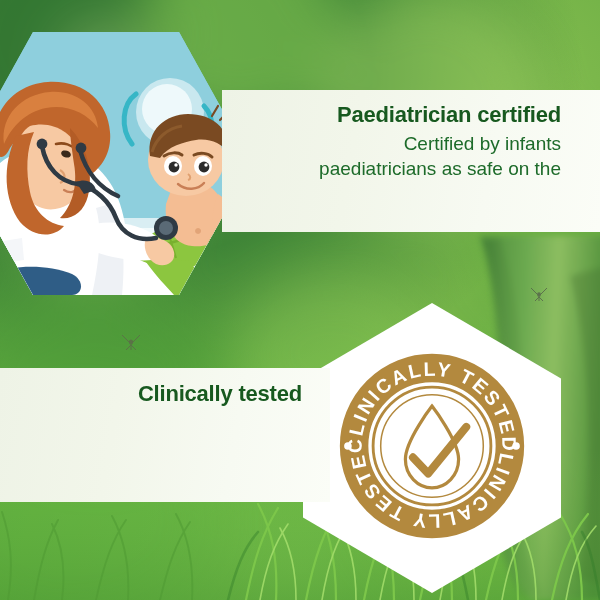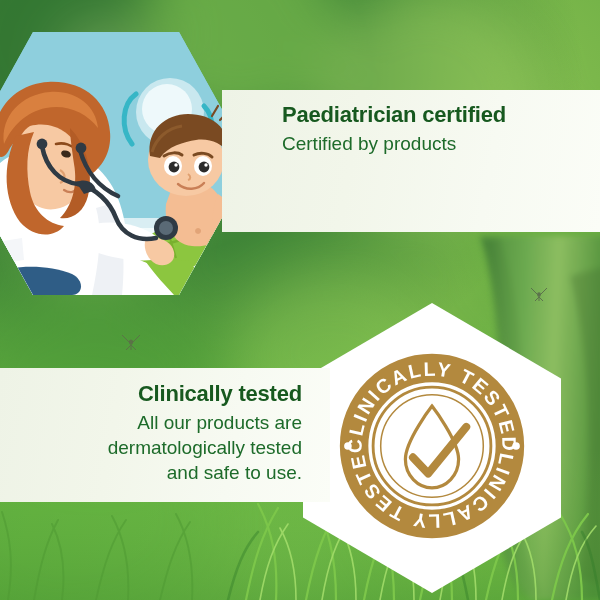--- a/index.html
+++ b/index.html
@@ -91,22 +91,22 @@
   .seal svg{ display:block; }
 
   
   .panel{
     position:absolute;
     background:linear-gradient(100deg,#eef3e6 0%,#f2f6ea 35%,#f7faf2 70%,#fbfdf7 100%);
   }
   .panel-top{
     left:222px; top:90px;
     width:378px; height:142px;
-    padding:11px 12px 0 60px;
-    text-align:left;
+    padding:11px 39px 0 60px;
+    text-align:right;
   }
   .panel-bottom{
     left:0; top:368px;
     width:330px; height:134px;
     padding:12px 28px 0 0;
     text-align:right;
   }
 
   .feature-title{
     color:#17591f;
@@ -379,26 +379,22 @@
         <path d="M100 58 C 100 58, 72 94, 72 114 C 72 131, 85 144, 100 144
                  C 115 144, 128 131, 128 114 C 128 94, 100 58, 100 58 Z" fill="none" stroke="#B3893E" stroke-width="3.4"></path>
         <path d="M80 112 L 96 129 L 136 80" fill="none" stroke="#B3893E" stroke-width="8.5" stroke-linecap="round" stroke-linejoin="round"></path>
       </g>
     </svg>
   </div>
 
   <div class="panel panel-top">
     <div class="feature-title">Paediatrician certified</div>
     <div class="feature-body">
-      <div>Certified by products</div>
+      <div>Certified by infants</div>
+      <div>paediatricians as safe on the</div>
     </div>
   </div>
 
   <div class="panel panel-bottom">
     <div class="feature-title">Clinically tested</div>
-    <div class="feature-body">
-      <div>All our products are</div>
-      <div>dermatologically tested</div>
-      <div>and safe to use.</div>
-    </div>
   </div>
 
 </div>
 
 </body></html>

